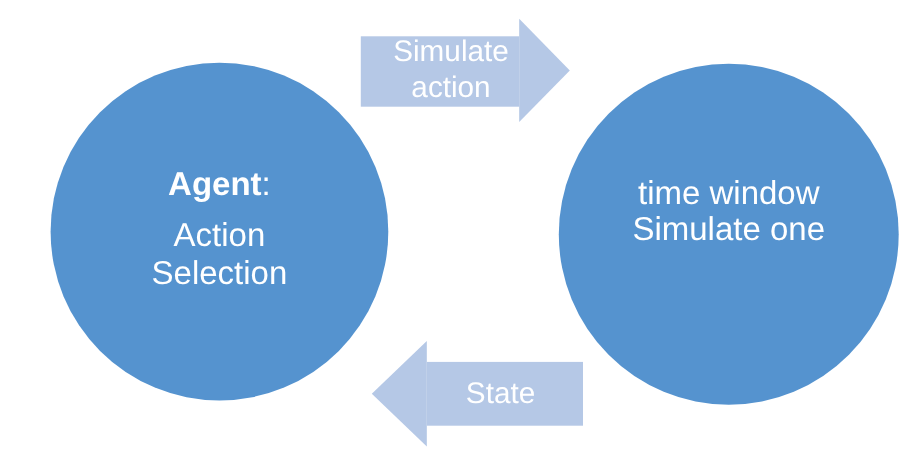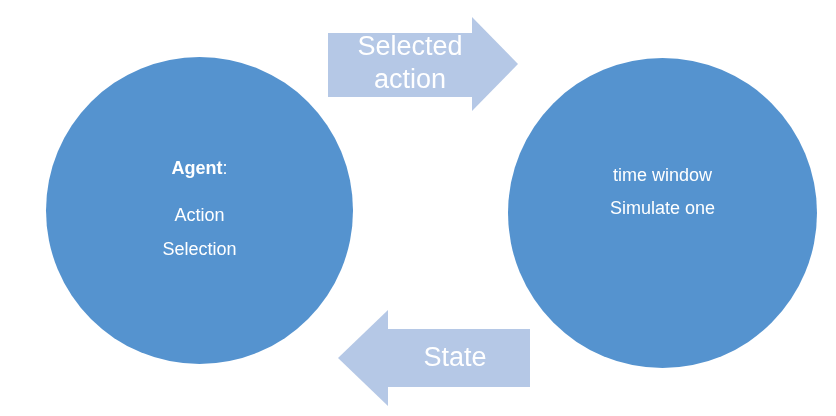--- a/index.html
+++ b/index.html
@@ -20,21 +20,21 @@
     border-radius: 50%;
     background: var(--circle-fill, #5593CF);
   }
   .circle-left  { left: 46px;  top: 57px; width: 307px; height: 307px; }
   .circle-right { left: 508px; top: 58px; width: 309px; height: 310px; }
 
   .circle-text {
     position: absolute;
     text-align: center;
     color: var(--circle-text, #ffffff);
-    font-size: 18px;
+    font-size: 30px;
     line-height: 34px;
   }
   .circle-text .title { font-weight: bold; }
   .text-left  { left: 46px;  top: 151px; width: 307px; }
   .text-left .body-block { margin-top: 13px; line-height: 34px; }
   .text-right { left: 508px; top: 157px; width: 309px; line-height: 33px; }
   .text-right .body-block { margin-top: 2px; }
 
   .arrow-body {
     position: absolute;
@@ -90,21 +90,21 @@
     <div class="body-block">
       <div>time window</div>
       <div>Simulate one</div>
     </div>
   </div>
 
   <div>
     <div class="arrow-body top-arrow-body"></div>
     <div class="arrow-head top-arrow-head"></div>
     <div class="arrow-label top-arrow-label">
-      <div>Selected</div>
+      <div>Simulate</div>
       <div>action</div>
     </div>
   </div>
 
   <div>
     <div class="arrow-body bottom-arrow-body"></div>
     <div class="arrow-head bottom-arrow-head"></div>
     <div class="arrow-label bottom-arrow-label">State</div>
   </div>
 

